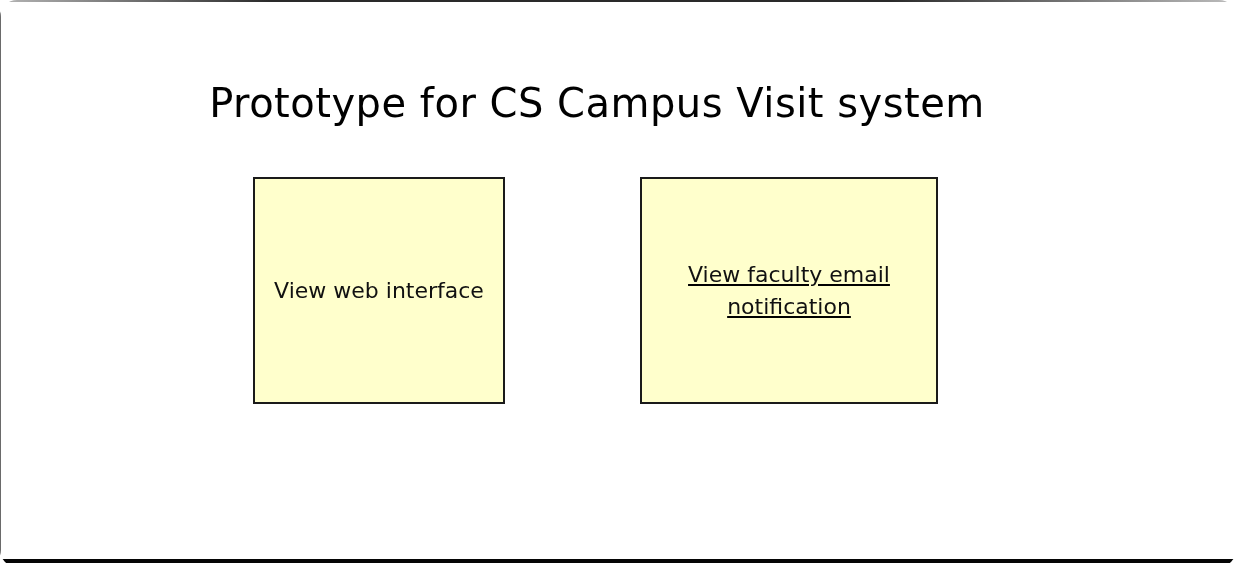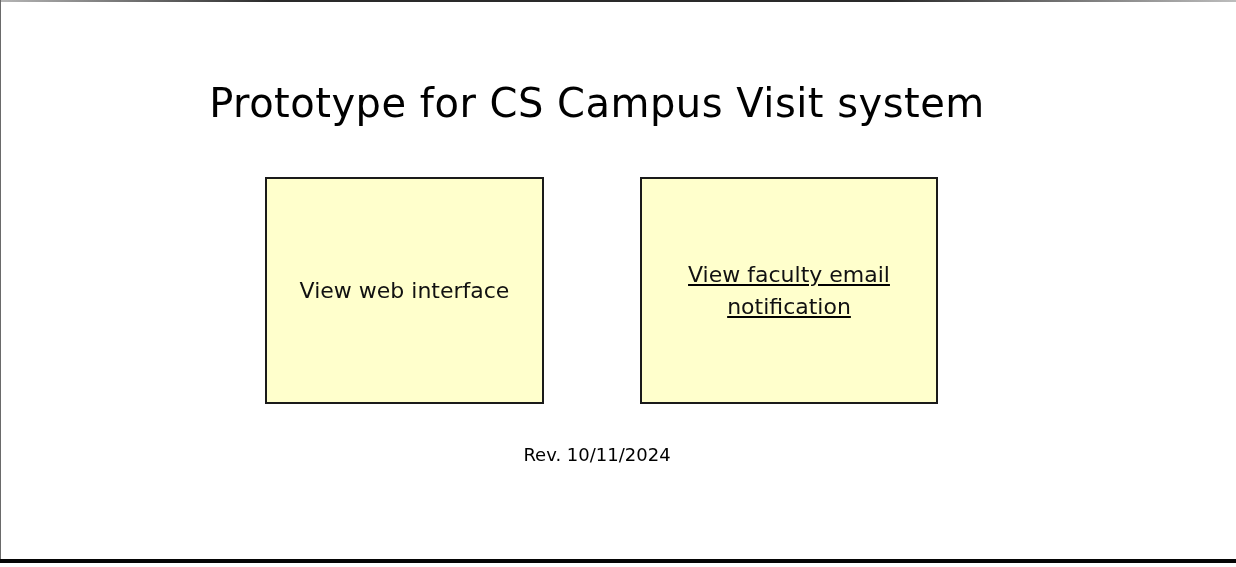--- a/index.html
+++ b/index.html
@@ -7,20 +7,21 @@
   body {
     font-family: "DejaVu Sans", sans-serif;
     color: var(--text, #000);
   }
   .page {
     position: relative;
     width: 1236px;
     height: 567px;
     background: var(--page-bg, #ffffff);
     overflow: hidden;
+    border-radius: 17px;
   }
   
   .frame-top {
     position: absolute;
     left: 0; top: 0;
     width: 1236px; height: 2px;
     background: linear-gradient(to right, #b5b5b5, #2a2a2a 22%, #2a2a2a 72%, #bdbdbd);
   }
   .frame-left {
     position: absolute;
@@ -51,21 +52,21 @@
     top: 177px;
     height: 227px;
     background: var(--box-fill, #ffffcc);
     border: 2px solid var(--box-border, #1a1a1a);
     display: flex;
     align-items: center;
     justify-content: center;
     text-align: center;
     cursor: pointer;
   }
-  .box-web { left: 265px; width: 279px; }
+  .box-web { left: 253px; width: 252px; }
   .box-email { left: 640px; width: 298px; text-decoration: underline; }
   .box-label {
     font-size: 22px;
     line-height: 1.42;
     color: #111;
   }
   .box-web .box-label { white-space: nowrap; }
   .box-email .box-label { max-width: 222px; }
   .rev {
     position: absolute;
@@ -89,15 +90,14 @@
   <h1 class="title">Prototype for CS Campus Visit system</h1>
 
   <div class="proto-box box-web">
     <span class="box-label">View web interface</span>
   </div>
 
   <div class="proto-box box-email">
     <span class="box-label">View faculty email notification</span>
   </div>
 
-  <div class="rev">Rev. 10/11/2024</div>
 
 </div>
 
 </body></html>

